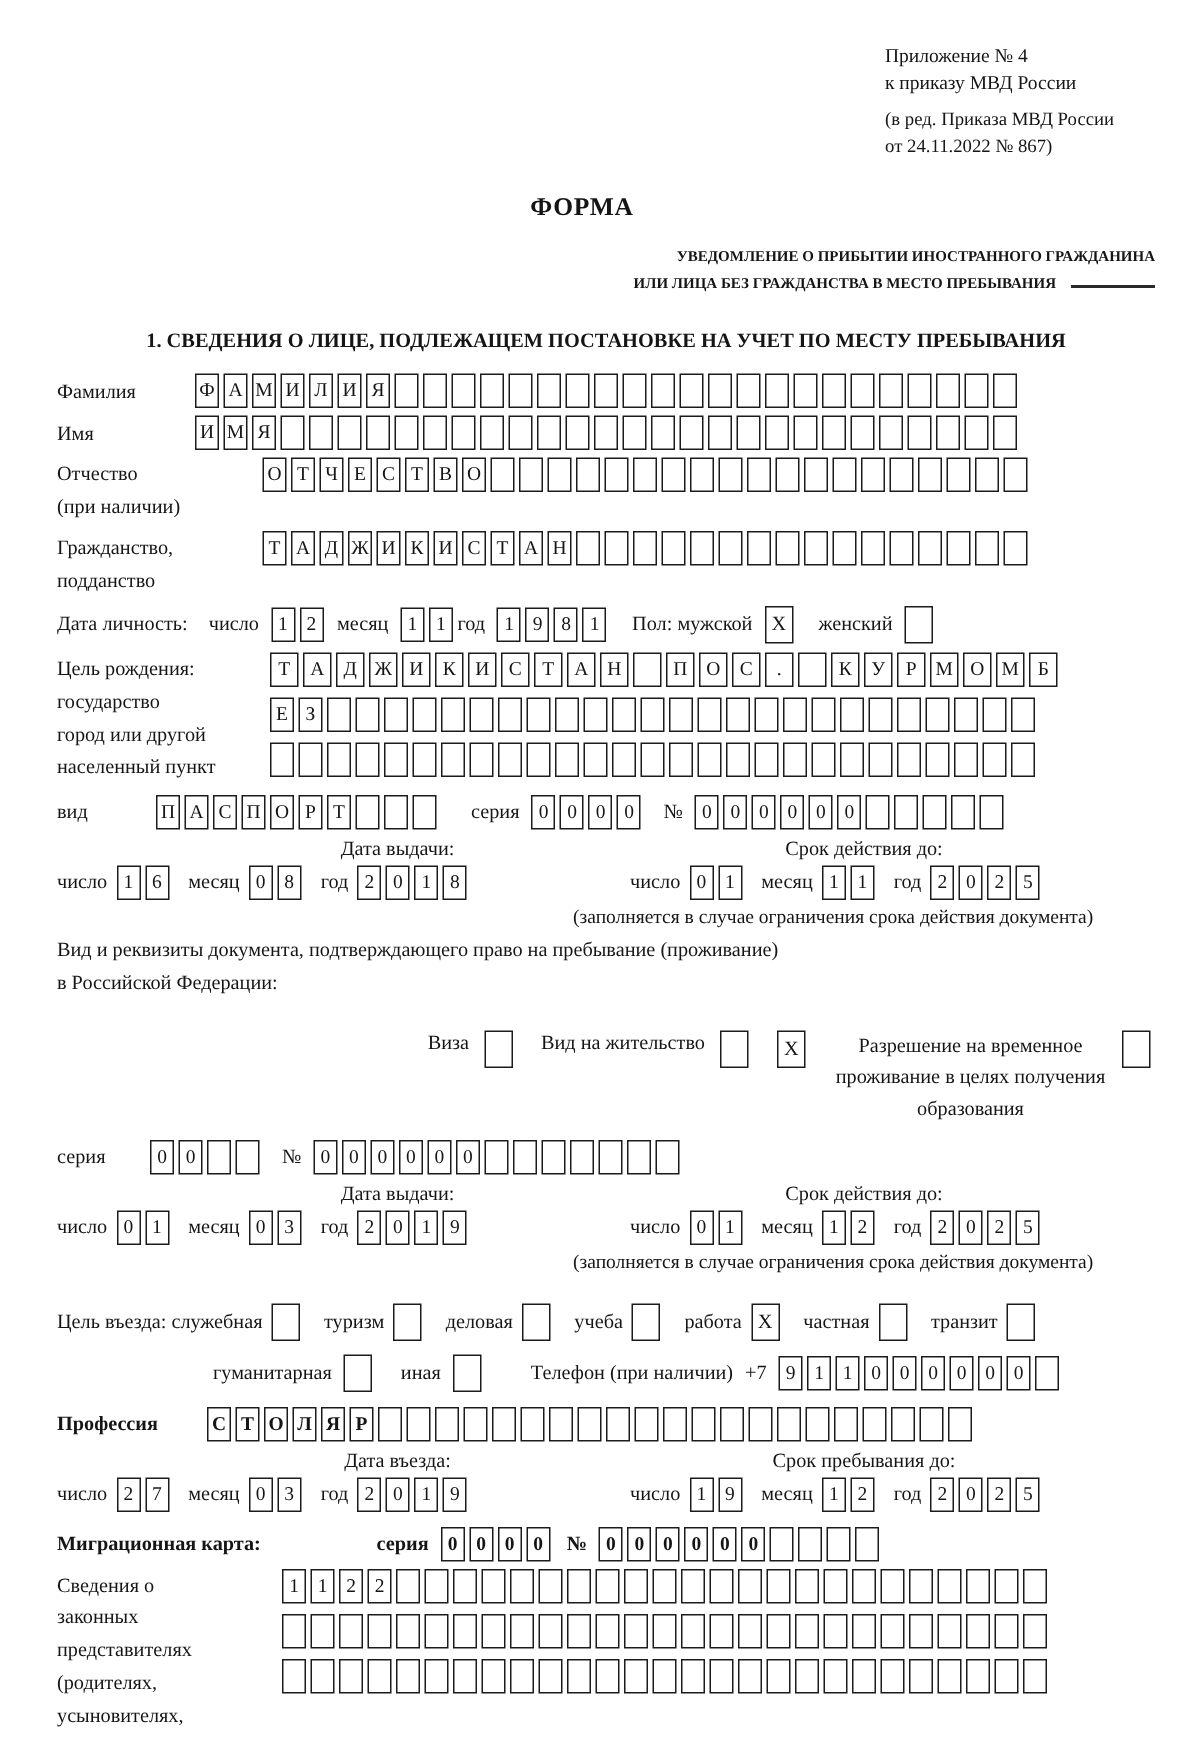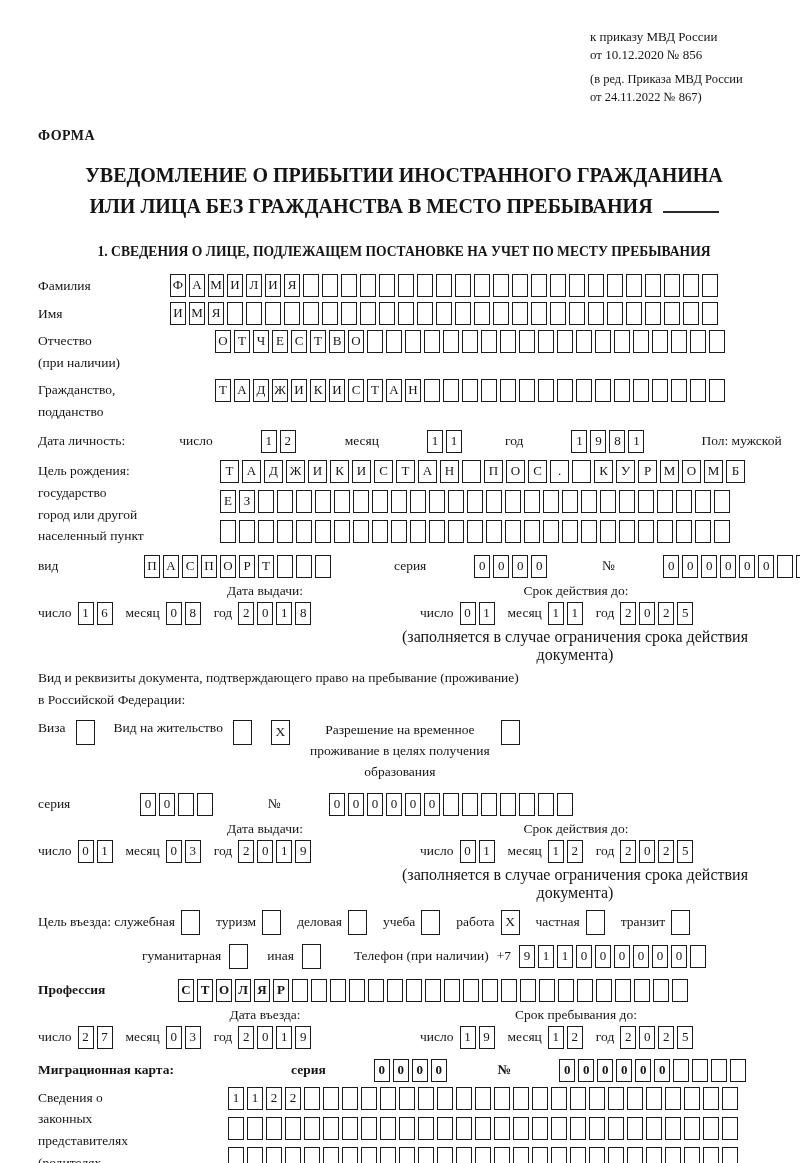--- a/index.html
+++ b/index.html
@@ -7,38 +7,38 @@
   body {
     font-family:"Liberation Serif","DejaVu Serif",serif;
     font-size:13.5px;
     width:800px; height:1163px; overflow:hidden;
   }
   .page { padding:28px 30px 20px 38px; position:relative; }
 
   
   .appendix { margin-left:552px; width:210px; line-height:1.42; font-size:13px; }
   .appendix .amend { margin-top:6px; font-size:12.5px; }
-  .form-label { text-align:left; font-weight:bold; font-size:14px; margin:22px 32px 0 0; letter-spacing:.5px; }
-
-  .title { text-align:center; font-weight:bold; font-size:20px; line-height:1.55; margin-top:16px; }
+  .form-label { text-align:center; font-weight:bold; font-size:17px; margin:22px 32px 0 0; letter-spacing:.5px; }
+
+  .title { text-align:right; font-weight:bold; font-size:10px; line-height:1.55; margin-top:16px; }
   .blank-line { display:inline-block; width:56px; border-bottom:2px solid #2a2a2a; height:12px; margin-left:10px; }
   .sec-heading { text-align:center; font-weight:bold; font-size:13.6px; margin-top:22px; margin-bottom:14px; }
 
   
   .cells { display:flex; flex-wrap:nowrap; align-items:flex-start; }
   .cell {
     flex:none; display:inline-block; width:16px; height:23px;
     border:1.5px solid #1b1b1b; margin-right:3px; background:#fff;
     text-align:center; font-size:13px; line-height:20px;
   }
   .wide .cell { width:19px; }
   .cb .cell { width:19px; height:25px; line-height:22px; font-size:13.5px; }
 
   
-  .row { display:flex; align-items:flex-start; margin-bottom:5px;gap:40px; }
+  .row { display:flex; align-items:flex-start; margin-bottom:5px; }
   .row.vcenter { align-items:center; }
   .lbl { flex:none; margin-right:8px; }
   .w92 { width:92px; margin-right:0; }
   .w137 { width:137px; margin-right:0; }
   .w142 { width:142px; margin-right:0; line-height:1.6; }
   .w100 { width:100px; margin-right:0; }
   .lblcol div { line-height:1.62; }
   .stack > .cells { margin-bottom:7px; }
 
   .inlinegap { margin-left:14px; }
@@ -49,47 +49,47 @@
   
   .dates { display:flex; margin-top:4px; }
   .dg-left { flex:0 0 47%; }
   .dg-right { flex:0 0 53%; }
   .dg-cap { margin-bottom:3px;text-align:center; }
   .dg-left .dg-cap { padding-left:110px; }
   .dg-right .dg-cap { text-align:center; }
   .date-line { display:flex; align-items:center; }
   .date-line .lbl { margin-right:6px; }
   .date-line .cells { margin-right:10px; }
-  .note-right { text-align:center; font-size:16px; margin-top:3px; padding-right:2px; }
+  .note-right { text-align:left; font-size:13px; margin-top:3px; padding-right:2px; }
 
   
-  .permit-row { display:flex; align-items:flex-start; margin-top:12px; margin-bottom:10px; }
+  .permit-row { display:flex; align-items:flex-start; margin-top:24px; margin-bottom:10px;justify-content:flex-end; }
   .permit-item { display:flex; align-items:flex-start; margin-right:16px; }
   .permit-item .txt { margin-right:10px; }
   .permit-item .txt.c2 { width:172px; text-align:center; line-height:1.55; }
   .permit-item .txt.c3 { width:182px; text-align:center; line-height:1.55; }
 
-  .purpose-row { display:flex; align-items:center; margin-top:8px; }
+  .purpose-row { display:flex; align-items:center; margin-top:20px; }
   .purpose-row .lbl { margin-right:6px; }
   .purpose-row .cells { margin-right:13px; }
   .purpose-row2 { display:flex; align-items:center; margin-top:9px; margin-left:104px; }
   .purpose-row2 .lbl { margin-right:8px; }
   .purpose-row2 .cells { margin-right:16px; }
   .phone-lbl { margin-left:14px; margin-right:14px; }
   .mt6 { margin-top:6px; }
   .mt10 { margin-top:10px;font-weight:bold; }
 </style>
 </head>
 <body>
 
 <div class="page">
 
   <div class="appendix">
+    <div>Приложение № 4</div>
     <div>к приказу МВД России</div>
-    <div>от 10.12.2020 № 856</div>
     <div class="amend">
       <div>(в ред. Приказа МВД России</div>
       <div>от 24.11.2022 № 867)</div>
     </div>
   </div>
 
   <div class="form-label">ФОРМА</div>
 
   <div class="title">
     <div>УВЕДОМЛЕНИЕ О ПРИБЫТИИ ИНОСТРАННОГО ГРАЖДАНИНА</div>

